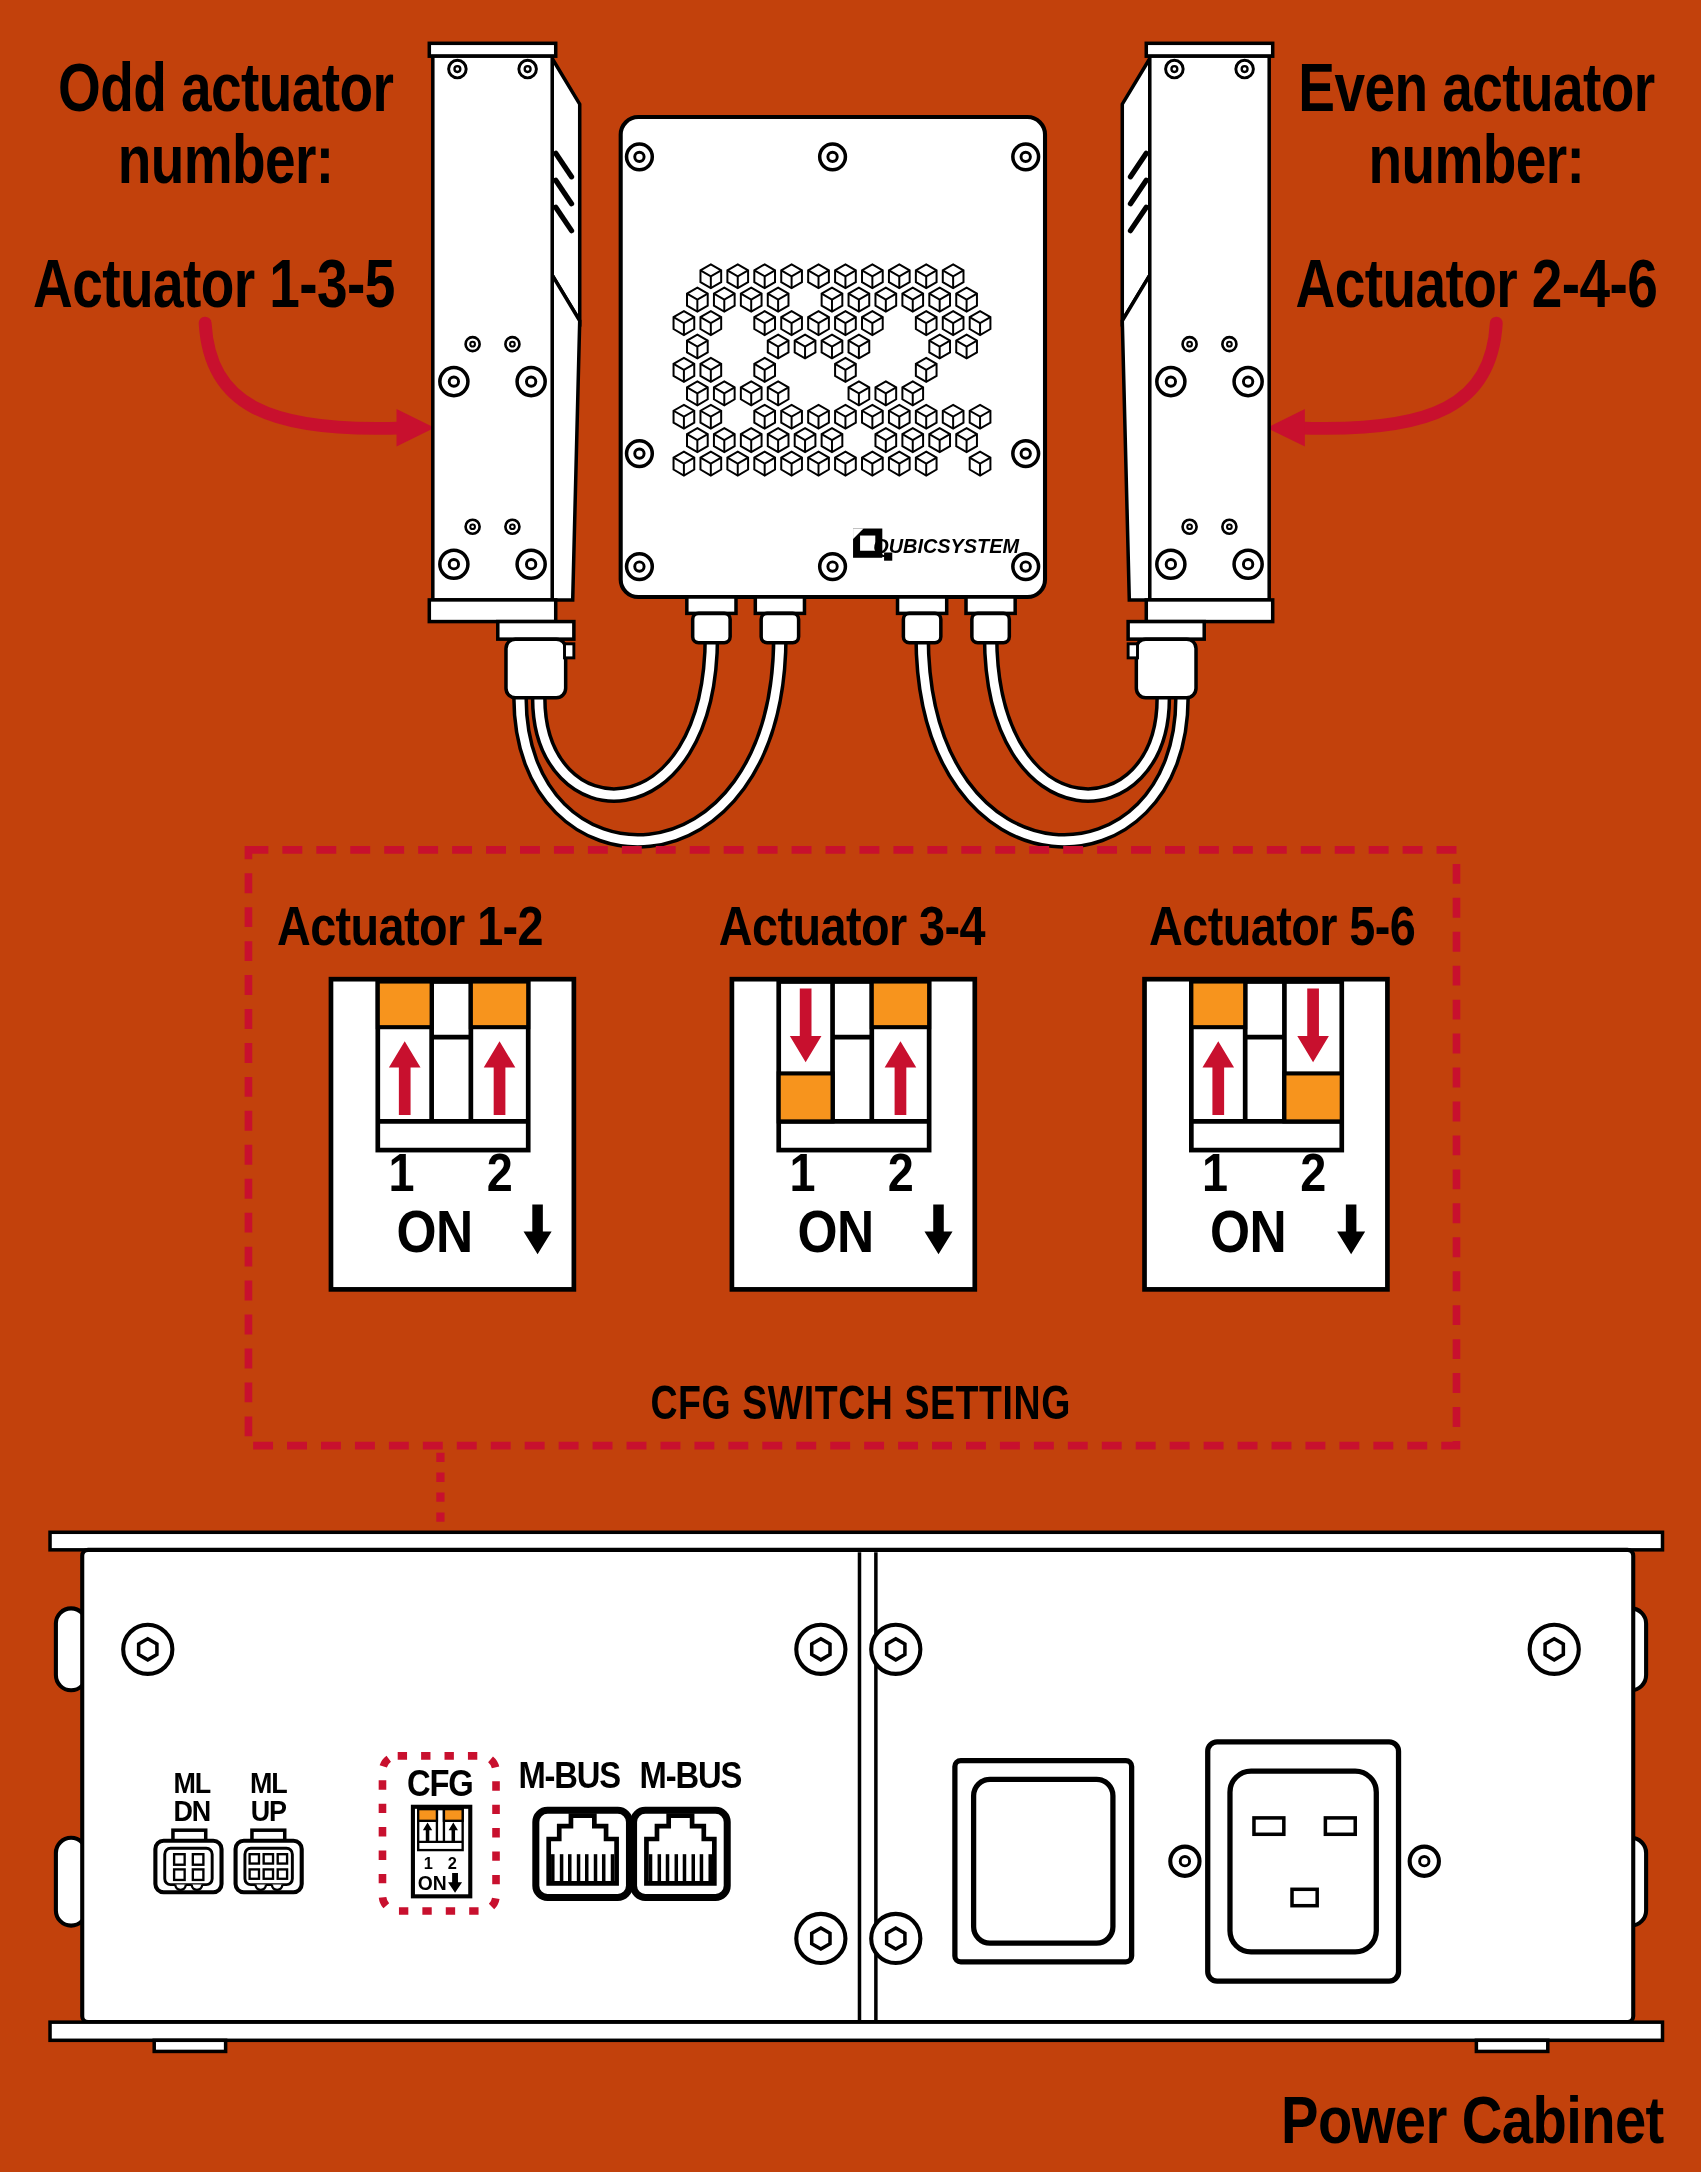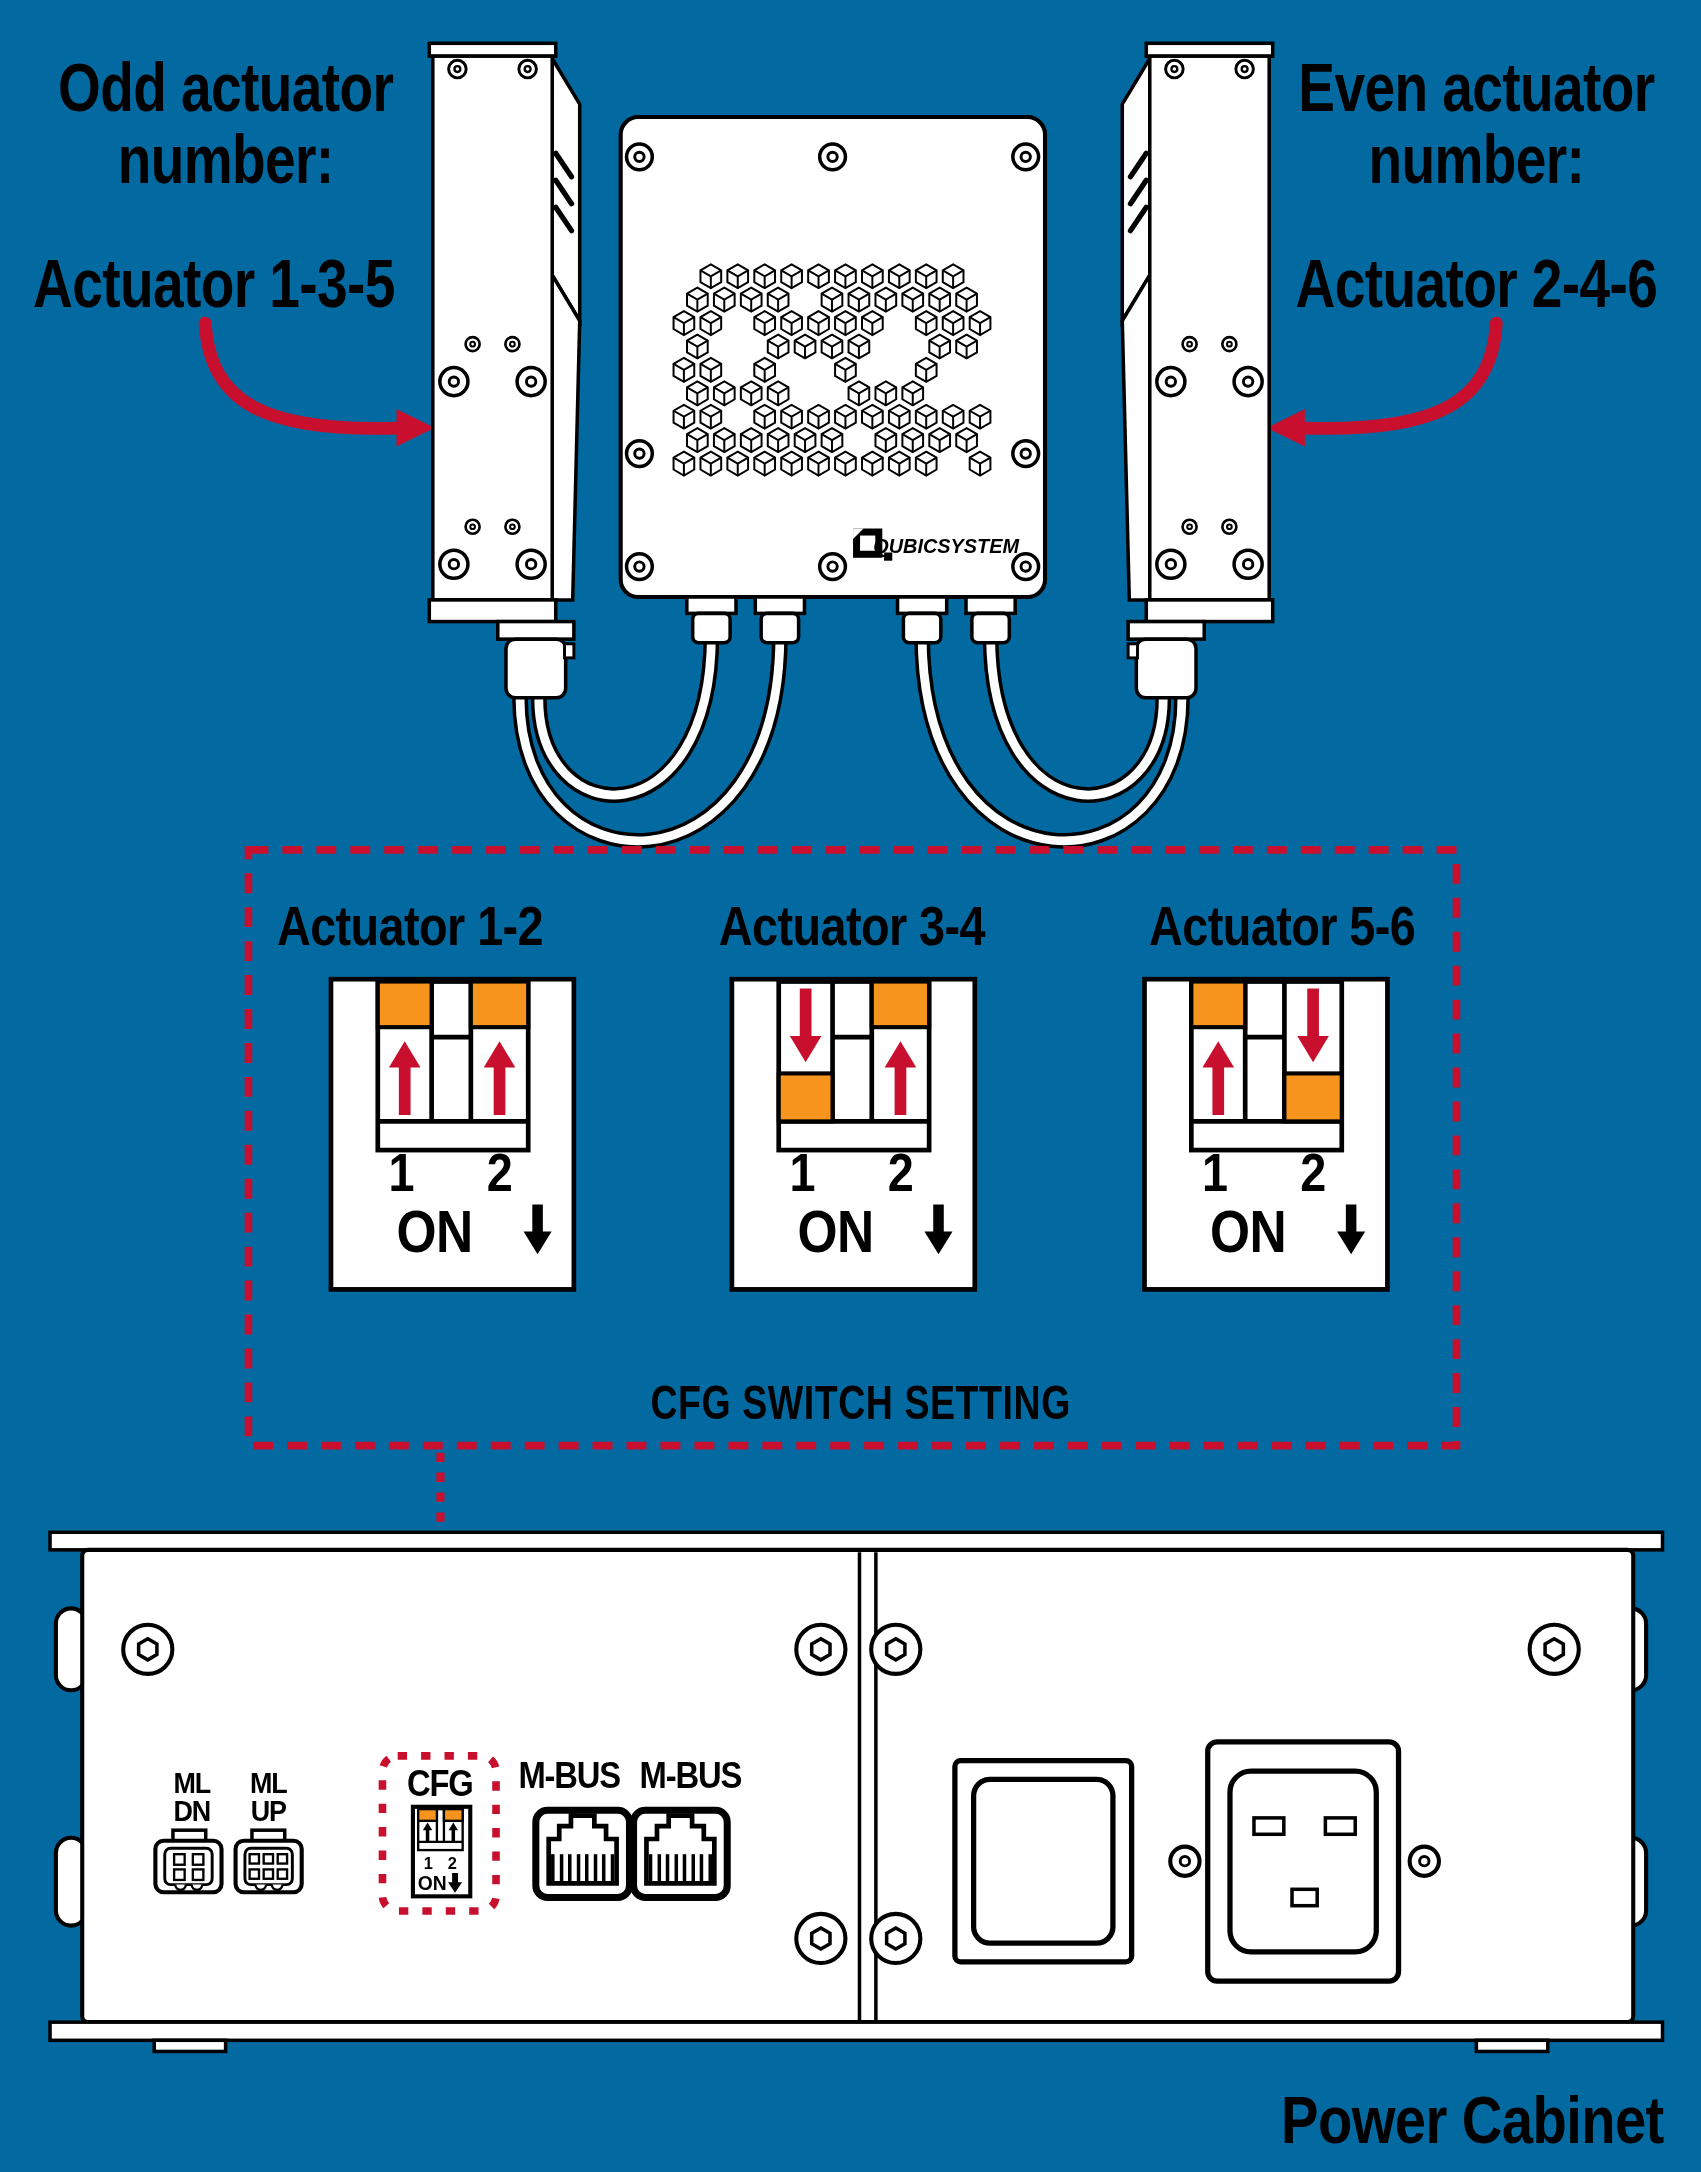--- a/index.html
+++ b/index.html
@@ -1,16 +1,16 @@
 <!DOCTYPE html>
 <html style="font-size:9.4px"><head>
 <meta charset="utf-8">
 <style>
   html,body{margin:0;padding:0;background:#ffffff;}
-  #canvas{position:relative;width:1702px;height:2172px;background:#0369a1;}
+  #canvas{position:relative;width:1702px;height:2172px;background:#c2410c;}
   svg{display:block;}
   svg text{font-family:"Liberation Sans","DejaVu Sans",sans-serif;font-weight:bold;fill:#000;letter-spacing:-1px;}
   .hdr{font-size:94px;}
   .sub{font-size:94px;}
   .swtitle{font-size:80px;}
   .caption{font-size:64px;letter-spacing:1px;}
   .mltxt{font-size:46px;letter-spacing:-2px;}
   .cfgtxt{font-size:56px;letter-spacing:-2px;}
   .mbustxt{font-size:56px;letter-spacing:-2px;}
   .pctitle{font-size:96px;}

